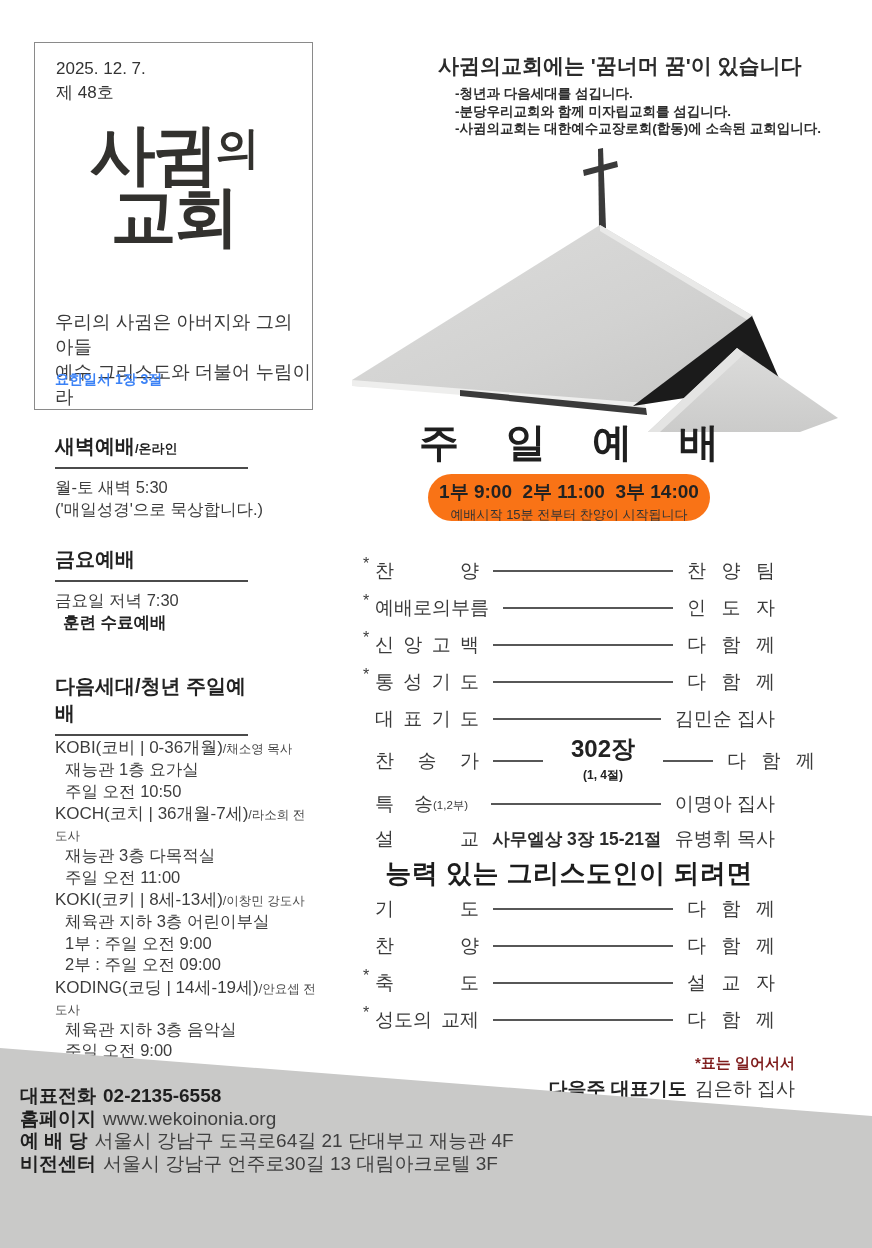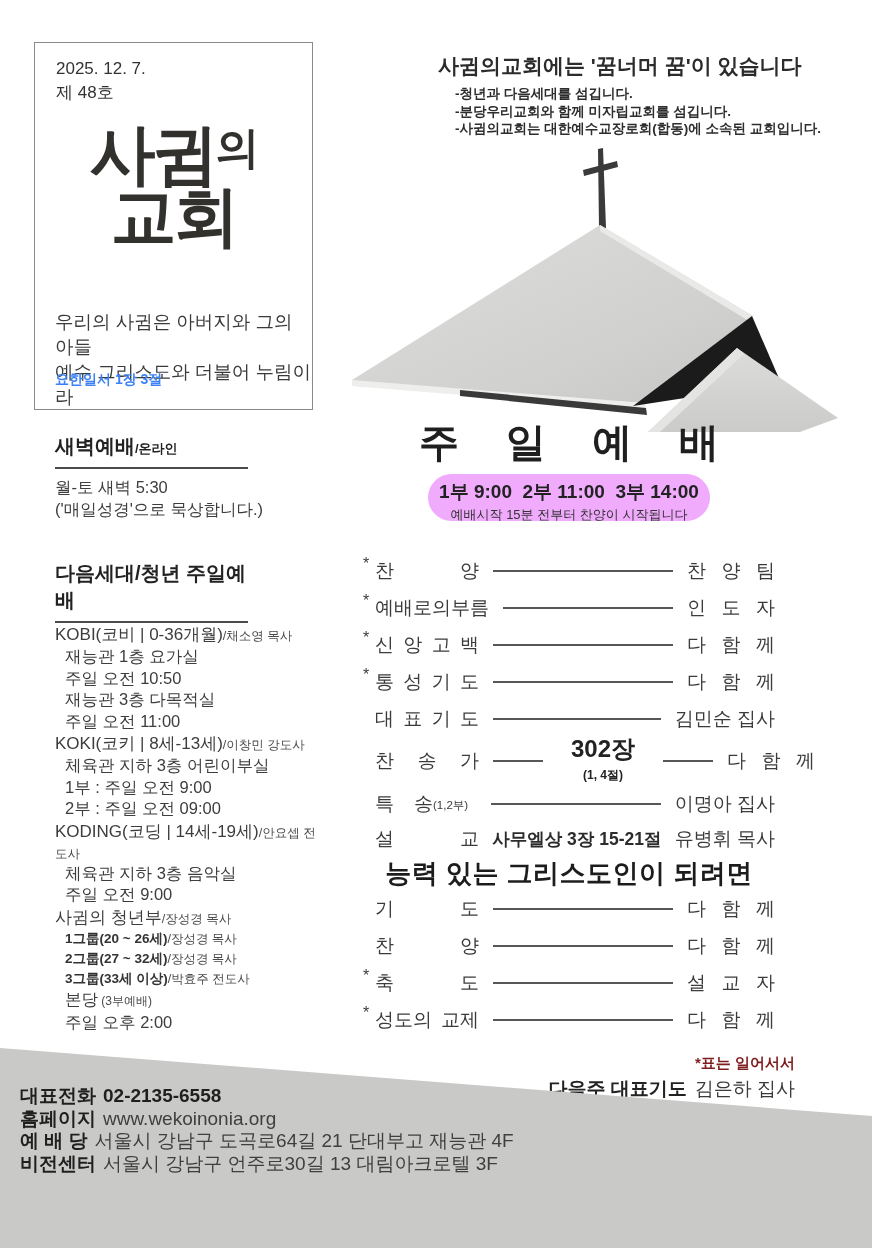--- a/index.html
+++ b/index.html
@@ -42,21 +42,21 @@
   .gname .leader{font-size:12.5px;color:#4a4a4a;}
   .gline{font-size:16.5px;line-height:21.5px;color:#3d3d3d;margin-left:10px;}
   .sub{font-size:13.5px;font-weight:700;color:#333;line-height:19px;margin-left:10px;}
   .sub .subleader{font-weight:400;font-size:12.5px;color:#4a4a4a;}
   .placenote{font-size:12px;color:#4a4a4a;}
 
   
   .service{position:absolute;left:363px;top:420px;width:412px;}
   .svc-title{font-size:40px;font-weight:900;color:#1f1f1f;text-align:center;
              width:300px;margin:0 auto;text-align:justify;text-align-last:justify;line-height:1.1;}
-  .pill{width:282px;height:47px;margin:10px auto 0 auto;background:#f0abfc;border-radius:24px;
+  .pill{width:282px;height:47px;margin:10px auto 0 auto;background:#f97316;border-radius:24px;
         text-align:center;box-sizing:border-box;padding-top:5px;}
   .pill-times{font-size:19px;font-weight:800;color:#222;white-space:pre;}
   .pill-note{font-size:13px;color:#333;margin-top:1px;}
   .rows{margin-top:31px;}
   .orow{display:flex;align-items:center;height:37px;font-size:19px;color:#3b3b3b;}
   .orow.hymn{height:48px;}
   .orow.sermon{height:34px;}
   .star{width:12px;font-size:16px;position:relative;top:-7px;color:#3a3a3a;flex:0 0 12px;}
   .olabel{flex:0 0 104px;text-align:justify;text-align-last:justify;white-space:nowrap;}
   .olabel.narrow{flex:0 0 58px;}
@@ -138,33 +138,38 @@
     <polygon points="308,292 397,208 498,278 460,292" fill="url(#g2)"></polygon>
     <polygon points="308,292 397,208 404,214 320,292" fill="#e4e4e3"></polygon>
   </svg>
 
   <aside class="sidebar">
     <section class="sec">
       <h2 class="s-head"><span>새벽예배</span><span class="suffix">/온라인</span></h2>
       <p class="s-body"><span>월-토 새벽 5:30</span><br><span>('매일성경'으로 묵상합니다.)</span></p>
     </section>
 
+    <section class="sec">
+      <h2 class="s-head">금요예배</h2>
+      <p class="s-body"><span>금요일 저녁 7:30</span><br><span class="s-bold">훈련 수료예배</span></p>
+    </section>
 
     <div class="gap-big"></div>
 
     <section class="sec last">
       <h2 class="s-head">다음세대/청년 주일예배</h2>
 
       <div class="group">
         <div class="gname"><span>KOBI(코비 | 0-36개월)</span><span class="leader">/채소영 목사</span></div>
         <div class="gline">재능관 1층 요가실</div>
         <div class="gline">주일 오전 10:50</div>
       </div>
 
       <div class="group">
+        <div class="gname"><span>KOCH(코치 | 36개월-7세)</span><span class="leader">/라소희 전도사</span></div>
         <div class="gline">재능관 3층 다목적실</div>
         <div class="gline">주일 오전 11:00</div>
       </div>
 
       <div class="group">
         <div class="gname"><span>KOKI(코키 | 8세-13세)</span><span class="leader">/이창민 강도사</span></div>
         <div class="gline">체육관 지하 3층 어린이부실</div>
         <div class="gline">1부 : 주일 오전 9:00</div>
         <div class="gline">2부 : 주일 오전 09:00</div>
       </div>

